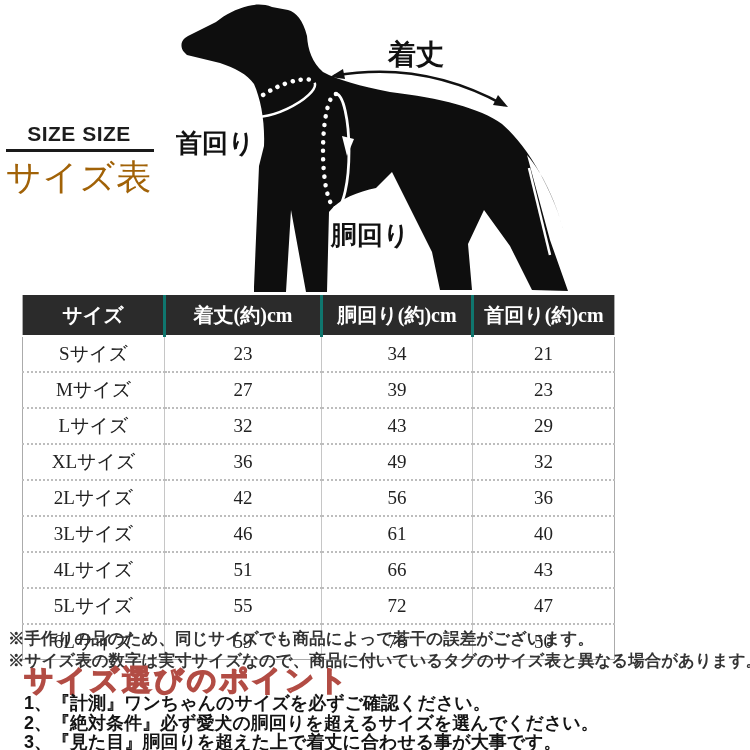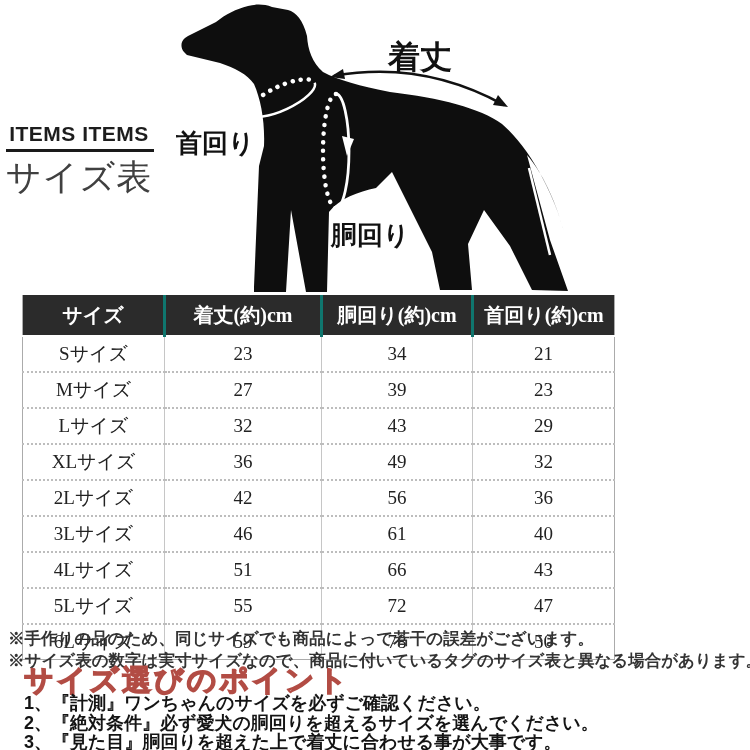--- a/index.html
+++ b/index.html
@@ -3,26 +3,26 @@
 <meta charset="utf-8">
 <style>
   html,body{margin:0;padding:0;width:750px;height:750px;background:#fff;overflow:hidden;
     font-family:"Liberation Sans",sans-serif;-webkit-font-smoothing:antialiased;}
   .page{position:relative;width:750px;height:750px;background:#fff;}
 
   
   .title-block{position:absolute;left:0;top:122px;width:158px;text-align:center;}
   .title-en{font-size:21px;font-weight:bold;color:#1d1d1d;letter-spacing:.5px;}
   .title-rule{border:none;border-top:3px solid #1a1a1a;margin:3px 0 2px 6px;width:148px;}
-  .title-ja{font-family:"Liberation Serif","DejaVu Serif",serif;font-size:35px;color:#404040;letter-spacing:1px;}
+  .title-ja{font-family:"Liberation Serif","DejaVu Serif",serif;font-size:35px;color:#a16207;letter-spacing:1px;}
 
   
   .dog-svg{position:absolute;left:160px;top:0;width:420px;height:300px;}
   .fig-label{position:absolute;font-weight:bold;color:#111;white-space:nowrap;}
-  .lbl-length{left:388px;top:36px;font-size:32px;}
+  .lbl-length{left:388px;top:36px;font-size:28px;}
   .lbl-neck{left:176px;top:106px;font-size:26px;margin-top:20px;}
   .lbl-girth{left:331px;top:218px;font-size:26px;}
 
   
   .size-table{position:absolute;left:22px;top:295px;width:593px;border-collapse:collapse;
     font-family:"Liberation Serif","DejaVu Serif",serif;table-layout:fixed;}
   .size-table th{background:#2b2b2b;color:#fff;font-size:20px;font-weight:bold;height:38px;
     text-align:center;vertical-align:middle;}
   .size-table th + th{border-left:3px solid #0f766e;}
   .size-table td{height:32px;font-size:19px;color:#222;text-align:center;vertical-align:middle;
@@ -42,21 +42,21 @@
     letter-spacing:3px;color:#f4ddd8;-webkit-text-stroke:1.4px #b24c44;white-space:nowrap;}
   .points-list{position:absolute;left:24px;top:694px;font-size:18px;font-weight:bold;color:#141414;
     line-height:19.5px;white-space:nowrap;}
 </style>
 </head>
 <body>
 
 <div class="page">
 
   <div class="title-block">
-    <div class="title-en">ITEMS ITEMS</div>
+    <div class="title-en">SIZE SIZE</div>
     <hr class="title-rule">
     <div class="title-ja">サイズ表</div>
   </div>
 
   <svg class="dog-svg" viewBox="0 0 420 300">
 
     <path fill="#0e0e0e" d="
       M 25 38
       C 21 41 20 47 24 52 L 27 55 L 60 63
       C 75 68 87 74 94 84

